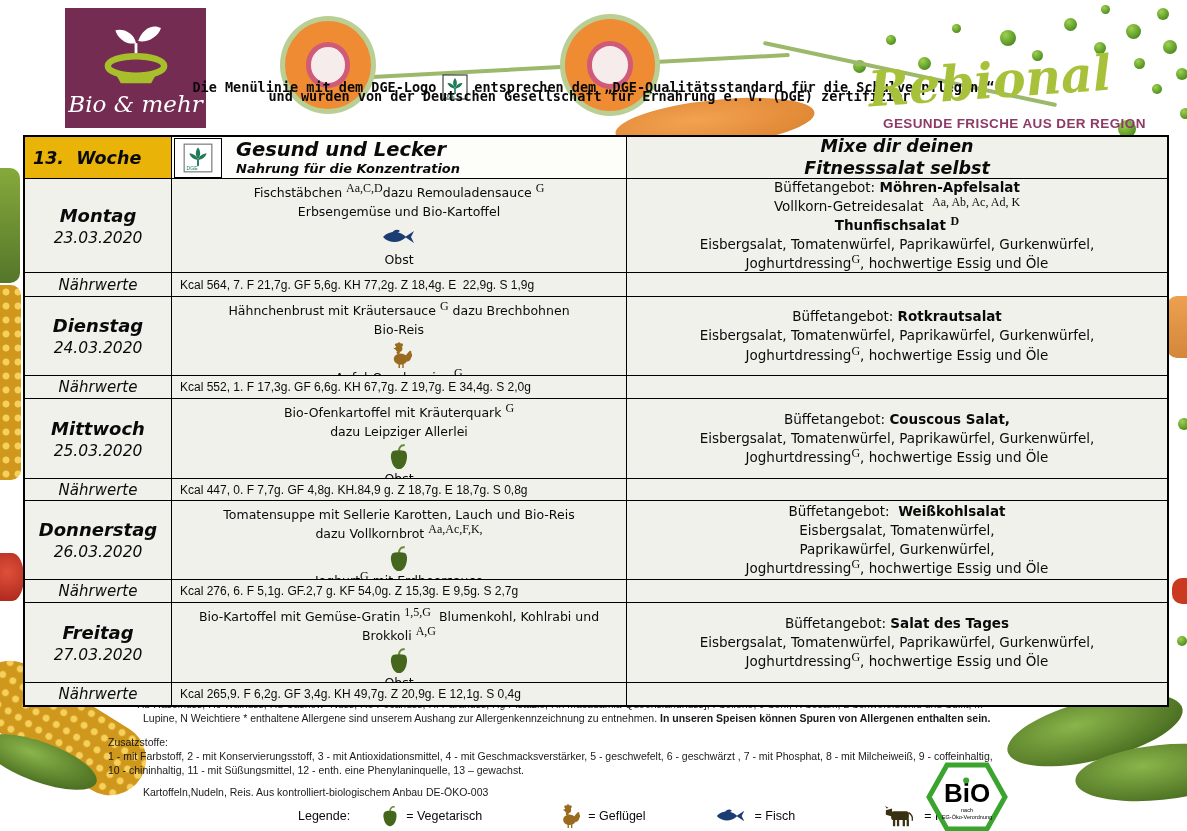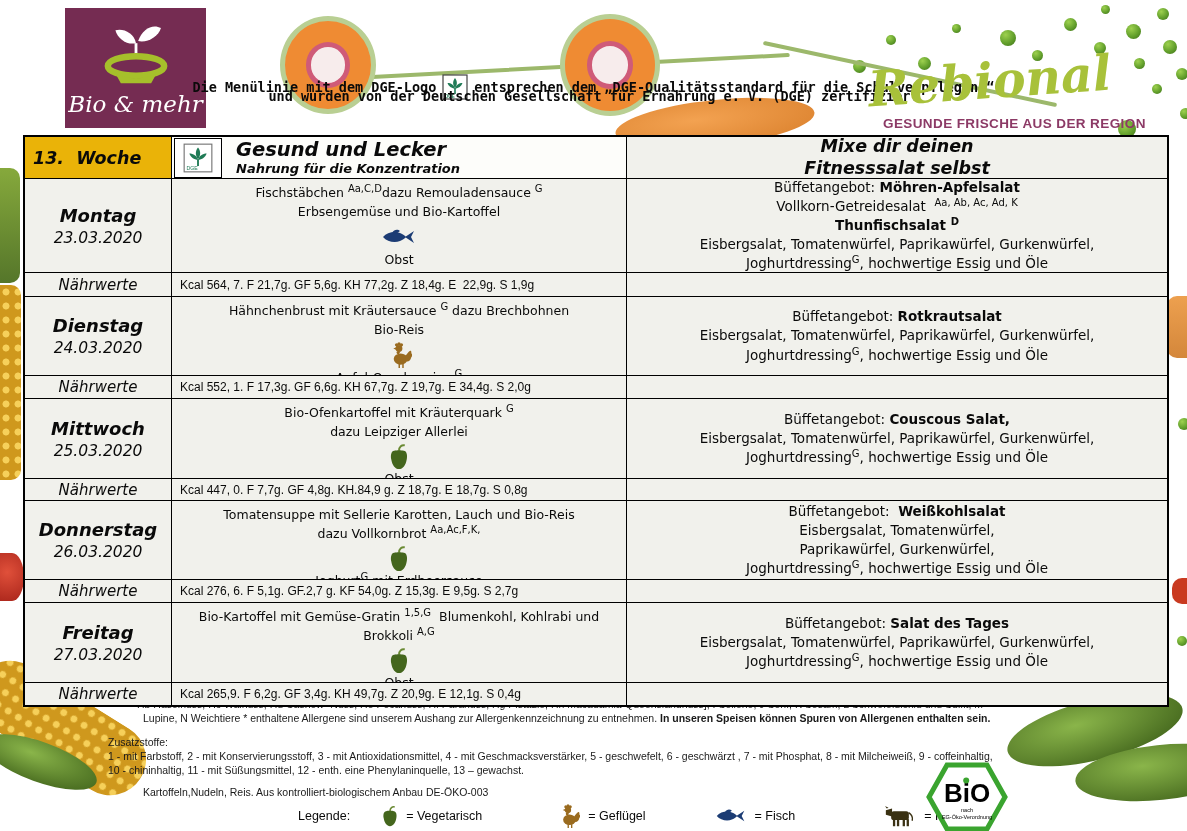--- a/index.html
+++ b/index.html
@@ -42,21 +42,21 @@
   .meal-cell{display:flex;flex-direction:column;align-items:center;justify-content:space-between;
     padding:4px 6px;text-align:center;}
   .meal-lines .line{font-size:12.5px;line-height:1.55;white-space:pre-wrap;}
   .meal-dessert{font-size:12.5px;padding-bottom:1px;}
   .meal-icon{flex:none;display:block;margin:1px 0;}
   .salad-cell{display:flex;flex-direction:column;align-items:center;justify-content:center;text-align:center;padding:2px 10px;}
   .salad-cell .line{font-size:13.5px;line-height:1.42;white-space:pre-wrap;}
   .nw-label{font-style:italic;font-size:15px;display:flex;align-items:center;justify-content:center;}
   .nw-value{font-family:"Liberation Sans",sans-serif;font-size:12px;display:flex;align-items:center;
     padding-left:8px;white-space:pre;}
-  sup{font-size:10px;vertical-align:super;line-height:0;}
+  sup{font-size:12px;vertical-align:super;line-height:0;font-family:Liberation Serif, serif;}
   
   .foot{position:absolute;z-index:1;font-family:"Liberation Sans",sans-serif;font-size:10.5px;white-space:nowrap;color:#1a1a1a;}
   .legend{position:absolute;left:298px;top:803px;z-index:2;display:flex;align-items:center;gap:14px;
     font-family:"Liberation Sans",sans-serif;font-size:12.5px;}
   .legend .li{display:flex;align-items:center;gap:8px;margin-left:18px;}
   .bio-seal{position:absolute;left:926px;top:762px;z-index:2;}
   
   .pea{position:absolute;border-radius:50%;background:radial-gradient(circle at 35% 30%, #9ed14f, #63a02c 55%, #3c6e18);}
   .slice{position:absolute;border-radius:50%;background:#ef8b33;border:5px solid #b9cf93;box-sizing:border-box;
     display:flex;align-items:center;justify-content:center;}

